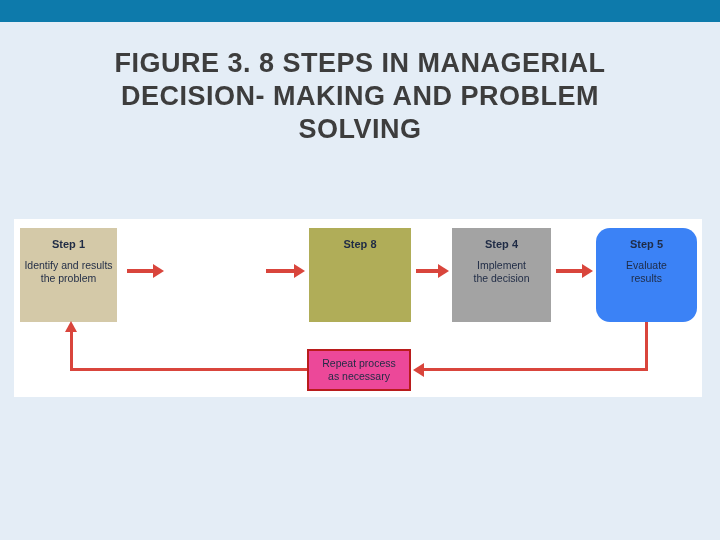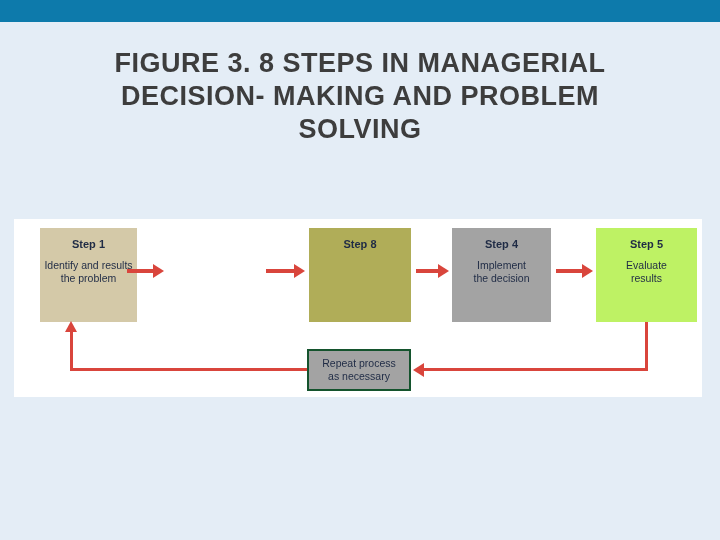--- a/index.html
+++ b/index.html
@@ -32,41 +32,41 @@
     background: #ffffff;
   }
   .step {
     position: absolute; top: 9px; height: 94px;
     color: #1f2b45;
     text-align: center;
     box-sizing: border-box;
   }
   .step-label { font-weight: bold; font-size: 11px; margin-top: 10px; }
   .step-text  { font-size: 10.5px; line-height: 13px; margin-top: 9px; white-space: pre-line; }
-  .s1 { left: 26px;  width: 97px;  }
+  .s1 { left: 6px;  width: 97px;  }
   .s2 { left: 151px; width: 96px;  }
   .s3 { left: 295px; width: 102px; }
   .s4 { left: 438px; width: 99px;  }
   .s5 { left: 582px; width: 101px; }
 
   .hline, .vline { position: absolute; background: var(--arrow); }
   .ah { position: absolute; width: 0; height: 0; }
   .ah-right { border-top: 7px solid transparent; border-bottom: 7px solid transparent; border-left: 11px solid var(--arrow); }
   .ah-left  { border-top: 7px solid transparent; border-bottom: 7px solid transparent; border-right: 11px solid var(--arrow); }
   .ah-up    { border-left: 6px solid transparent; border-right: 6px solid transparent; border-bottom: 11px solid var(--arrow); }
 
   
   .c-line { top: 50px; height: 4px; }
   .c-head { top: 45px; }
 
   .repeat-box {
     position: absolute; left: 293px; top: 130px;
     width: 104px; height: 42px;
-    background: #a3a3a3;
-    border: 2px solid #14532d;
+    background: #ec4899;
+    border: 2px solid #b91c1c;
     box-sizing: border-box;
     display: flex; align-items: center; justify-content: center;
     text-align: center;
     color: #1f2b45;
     font-size: 10.5px; line-height: 13px;
     white-space: pre-line;
     z-index: 2;
   }
 </style>
 </head>
@@ -86,21 +86,21 @@
 the problem</div>
   </div>
   <div class="step s3" style="background: rgb(176, 173, 88);">
     <div class="step-label">Step 8</div>
   </div>
   <div class="step s4" style="background: #a3a3a3;">
     <div class="step-label">Step 4</div>
     <div class="step-text">Implement
 the decision</div>
   </div>
-  <div class="step s5" style="background: #bef264;">
+  <div class="step s5" style="background: #3b82f6; border-radius: 14px;">
     <div class="step-label">Step 5</div>
     <div class="step-text">Evaluate
 results</div>
   </div>
 
   <div class="hline c-line" style="left:113px; width:26px;"></div>
   <div class="ah ah-right c-head" style="left:139px;"></div>
 
   <div class="hline c-line" style="left:252px; width:28px;"></div>
   <div class="ah ah-right c-head" style="left:280px;"></div>

